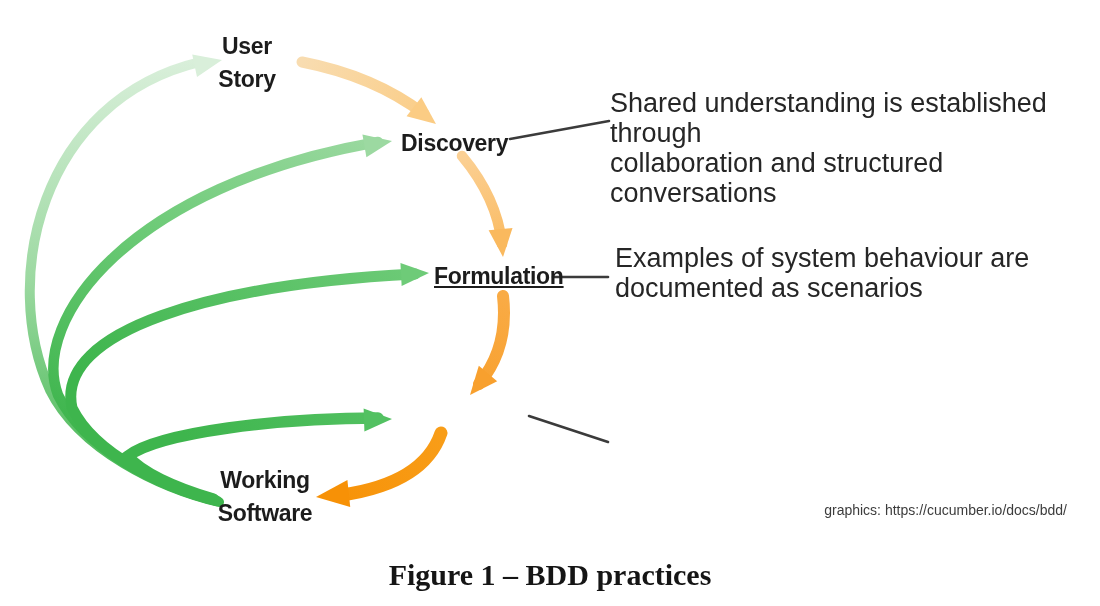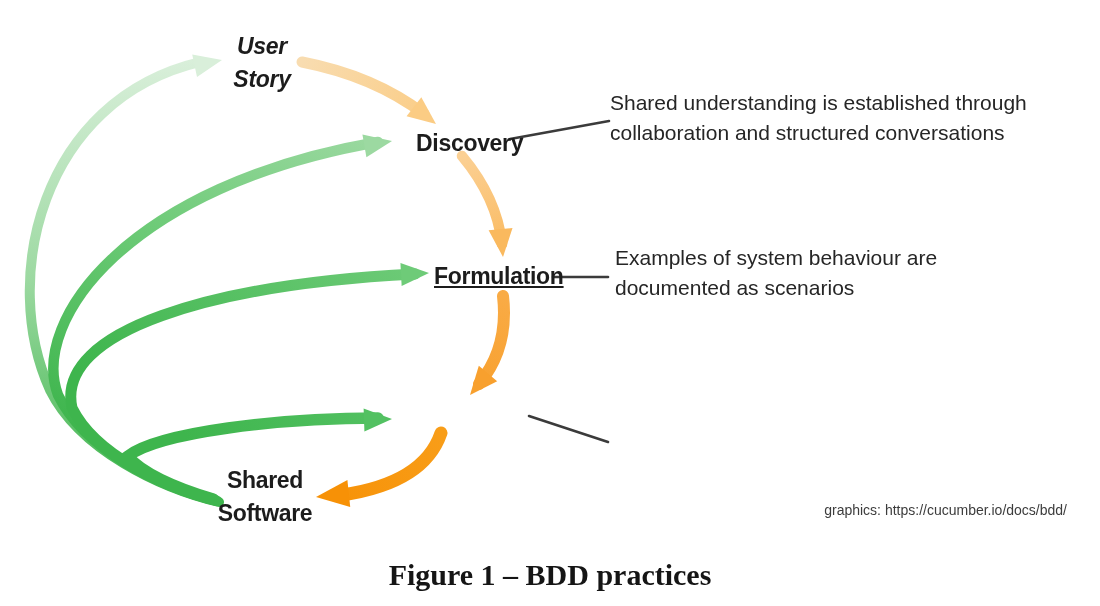--- a/index.html
+++ b/index.html
@@ -7,21 +7,21 @@
     position:relative;width:1100px;height:606px;background:#ffffff;
     font-family:"Liberation Sans",sans-serif;overflow:hidden;
   }
   .layer{position:absolute;left:0;top:0;}
   .stage{
     position:absolute;font-weight:bold;font-size:23px;letter-spacing:-0.3px;
     color:#1c1c1c;white-space:pre-line;line-height:33px;
   }
   .stage.centered{text-align:center;}
   .annotation{
-    position:absolute;font-size:21px;color:#262626;line-height:30px;
+    position:absolute;font-size:27px;color:#262626;line-height:30px;
     white-space:pre-line;
   }
   .credit{
     position:absolute;top:502px;right:33px;font-size:14px;color:#3c3c3c;
   }
   .caption{
     position:absolute;left:0;top:558px;width:100%;text-align:center;
     font-family:"Liberation Serif",serif;font-weight:bold;font-size:30px;color:#151515;
   }
 </style>
@@ -86,25 +86,25 @@
     <polygon points="0,0 -28,-12 -28,12" transform="translate(436,124) rotate(38)" fill="#fbcc84"></polygon>
     <polygon points="0,0 -28,-12 -28,12" transform="translate(503,257) rotate(85)" fill="#fab95e"></polygon>
     <polygon points="0,0 -28,-12 -28,12" transform="translate(470,395) rotate(130)" fill="#f8a02e"></polygon>
     <polygon points="0,0 -33,-13.5 -33,13.5" transform="translate(316,497) rotate(174)" fill="#f79106"></polygon>
 
     <line x1="510" y1="139" x2="609" y2="121" stroke-width="2.6" stroke-linecap="round" stroke="#3b3b3b"></line>
     <line x1="553" y1="277" x2="608" y2="277" stroke-width="2.6" stroke-linecap="round" stroke="#3b3b3b"></line>
     <line x1="529" y1="416" x2="608" y2="442" stroke-width="2.6" stroke-linecap="round" stroke="#3b3b3b"></line>
   </svg>
 
-  <div class="stage centered" style="left:192px;top:30px;width:140px;font-style:italic;">User
+  <div class="stage centered" style="left:177px;top:30px;width:140px;">User
 Story</div>
-  <div class="stage" style="left:416px;top:127px;">Discovery</div>
+  <div class="stage" style="left:401px;top:127px;">Discovery</div>
   <div class="stage" style="left:434px;top:260px;text-decoration:underline;">Formulation</div>
-  <div class="stage centered" style="left:195px;top:464px;width:140px;">Shared
+  <div class="stage centered" style="left:195px;top:464px;width:140px;">Working
 Software</div>
 
   <div class="annotation" style="left:610px;top:88px;width:460px;">Shared understanding is established through
 collaboration and structured conversations</div>
   <div class="annotation" style="left:615px;top:243px;width:420px;">Examples of system behaviour are
 documented as scenarios</div>
 
   <div class="credit">graphics: https://cucumber.io/docs/bdd/</div>
   <div class="caption">Figure 1 – BDD practices</div>
 

